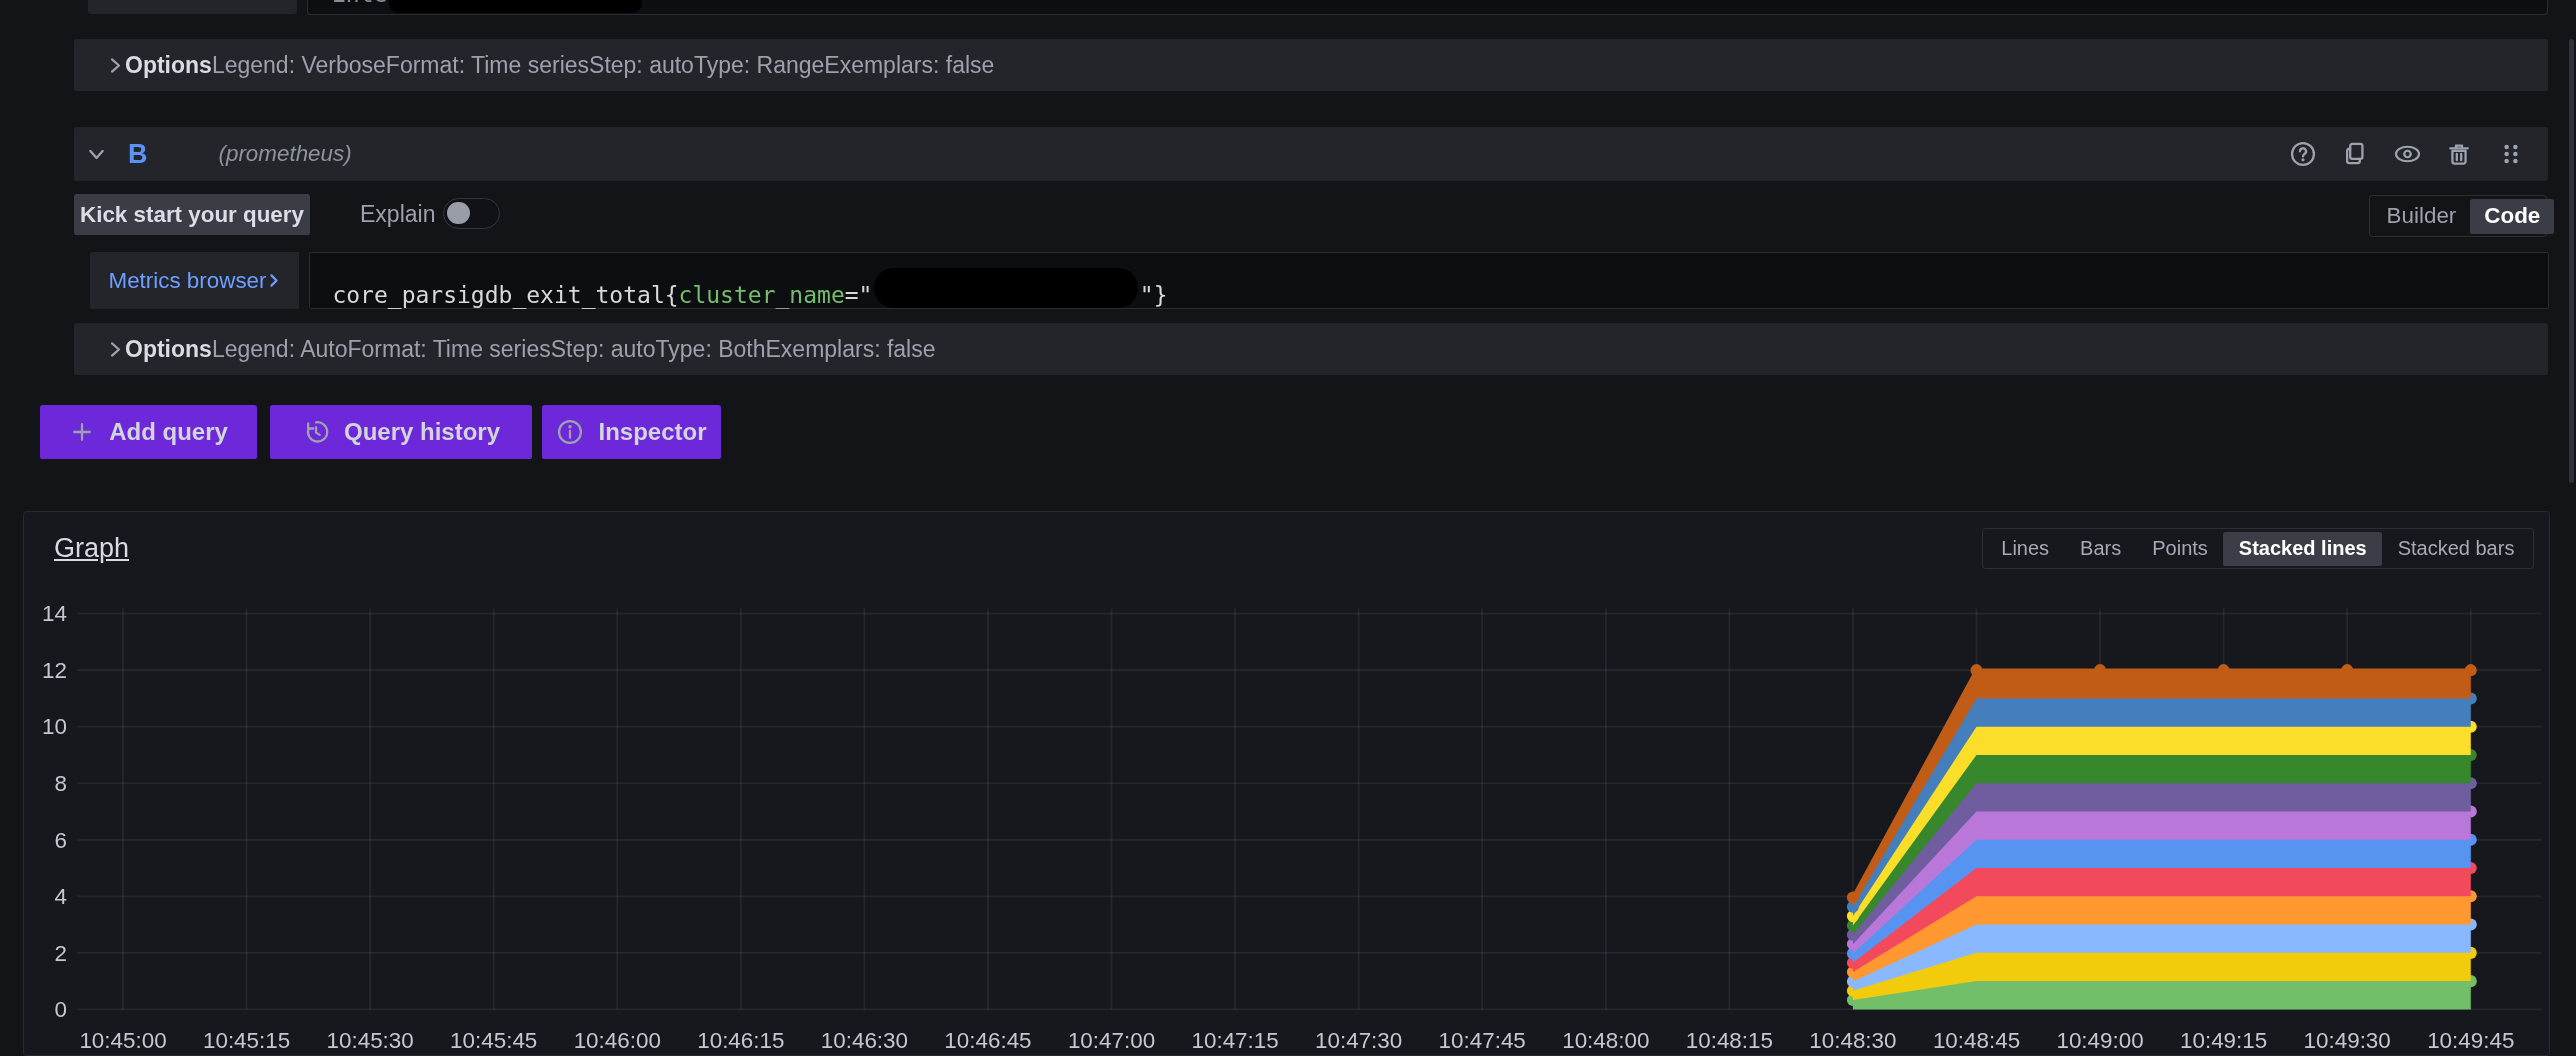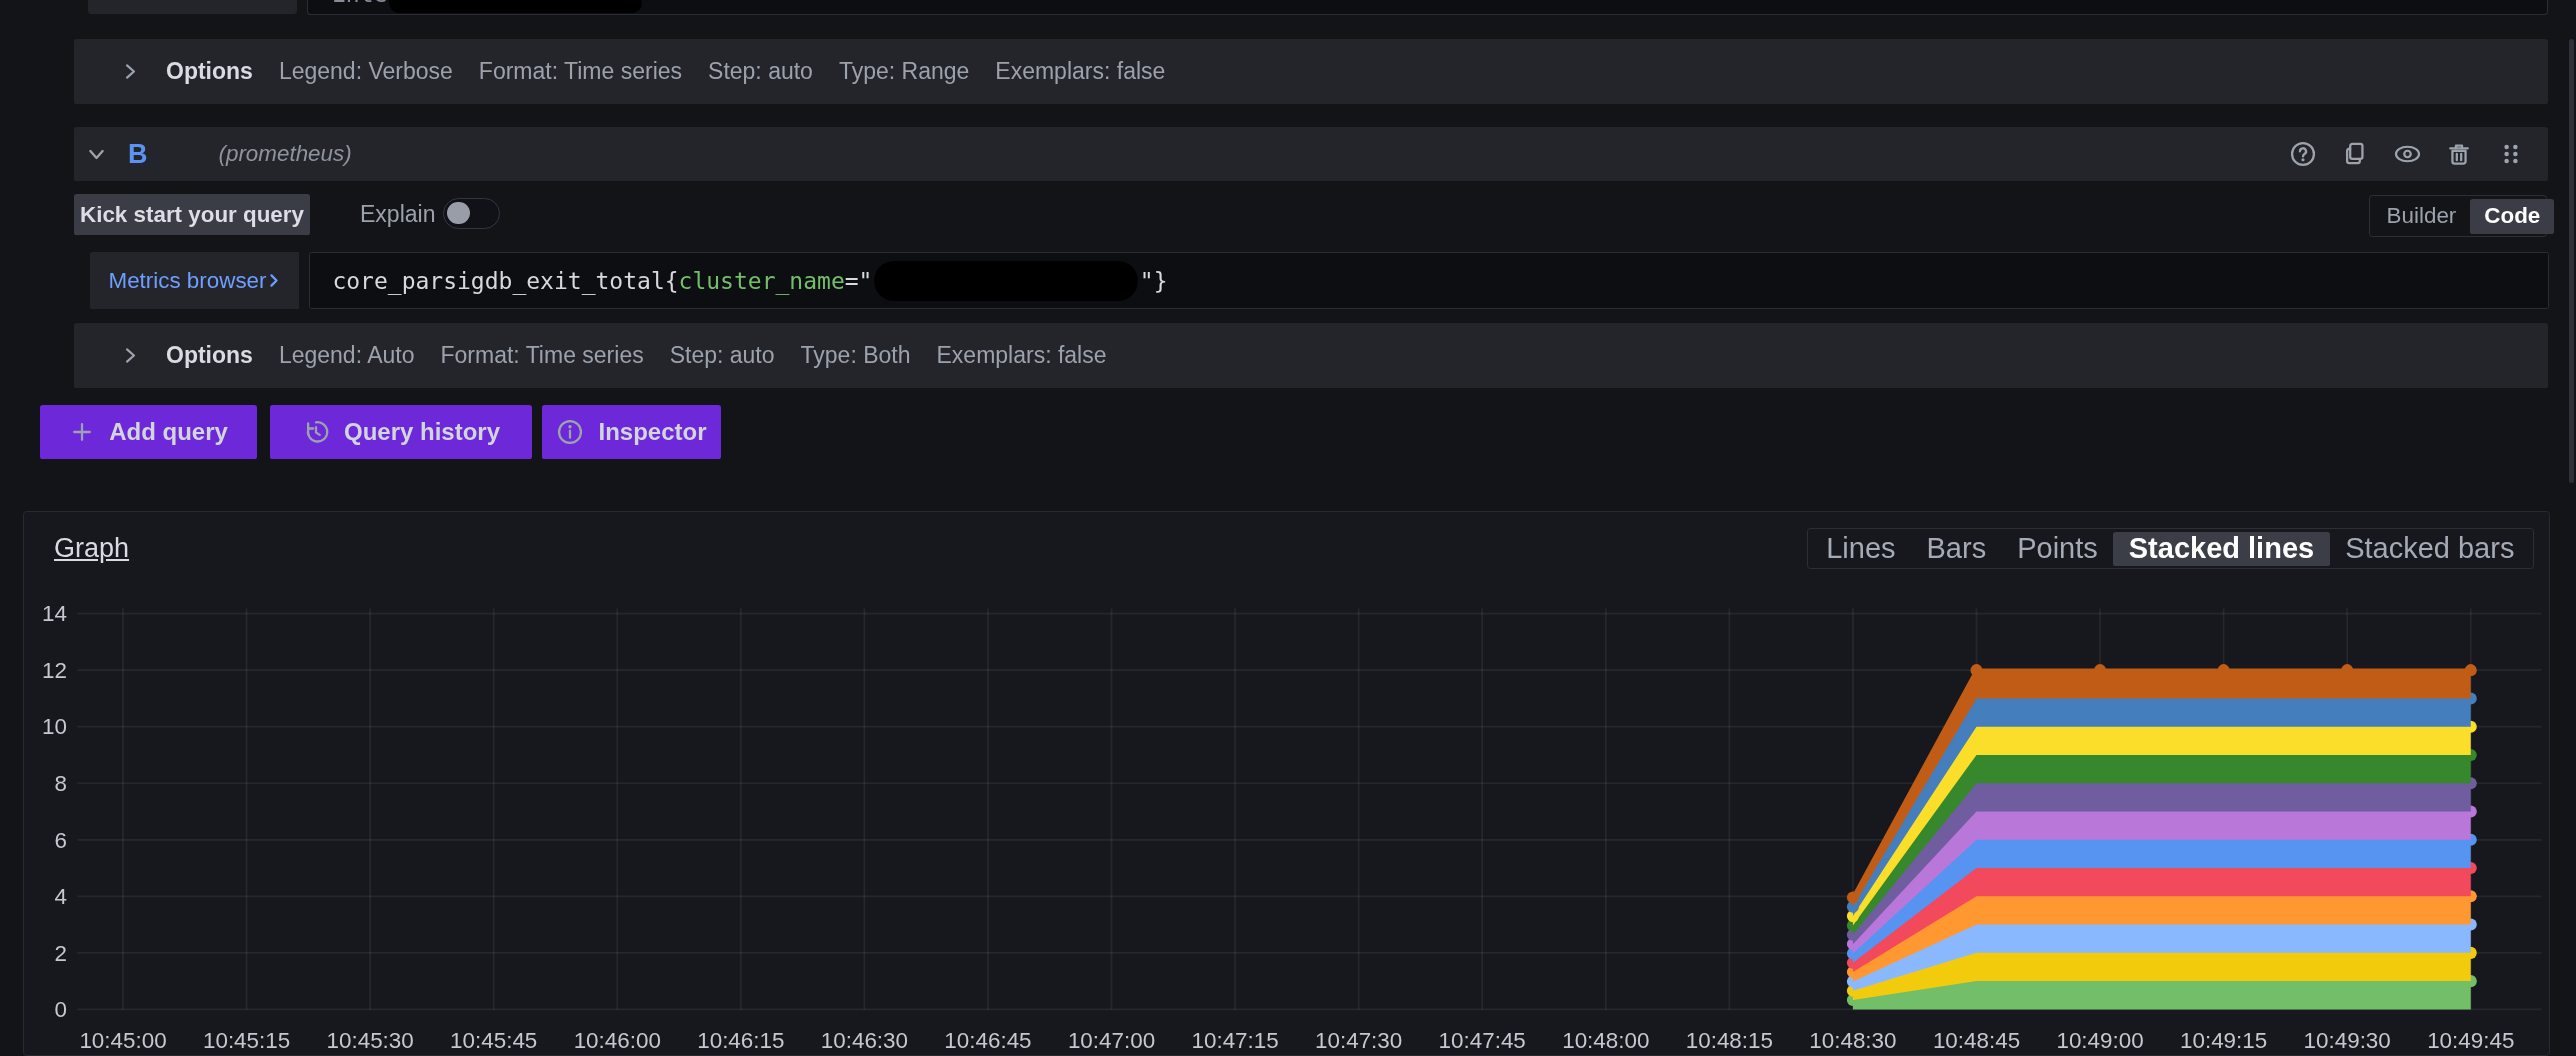--- a/index.html
+++ b/index.html
@@ -14,22 +14,22 @@
 
   
   .sliver-btn { left:88px; top:0; width:209px; height:14px; background:#23252b; border-radius:0 0 3.4px 3.4px; }
   .sliver-input { left:307px; top:0; width:2241px; height:14.7px; background:#0c0e12;
     border:1.7px solid #2a2d33; border-top:none; border-radius:0 0 3.4px 3.4px; overflow:hidden; }
   .sliver-text { position:absolute; left:24px; top:-19px; font-family:"DejaVu Sans Mono", monospace;
     font-size:23px; color:#878c96; white-space:nowrap; }
   .sliver-blob { position:absolute; left:81px; top:0; width:253px; height:13px; background:#000; border-radius:0 0 10.3px 10.3px; }
 
   
-  .opt-row { left:74px; width:2474px; height:65px; background:#23252b; border-radius:2.6px;
-    display:flex; align-items:center; gap:26px; padding-left:47px; font-size:23px; }
+  .opt-row { left:74px; width:2474px; height:52px; background:#23252b; border-radius:2.6px;
+    display:flex; align-items:center; padding-left:32px; font-size:23px; }
   .opt-row .lbl { color:#dadce3; font-weight:700; }
   .opt-row .val { color:#9ca2ac; }
   .row-a { top:39px; }
   .row-b2 { top:323px; }
 
   
   .qhdr { left:74px; top:127px; width:2474px; height:54px; background:#23252b; border-radius:2.6px;
     display:flex; align-items:center; padding:0 22.4px 0 12px; }
   .refid { color:#5b93f5; font-size:27px; font-weight:700; margin-left:21px; }
   .ds { color:#8e949e; font-size:22.4px; font-style:italic; margin-left:71px; }
@@ -45,38 +45,38 @@
   .knob { position:absolute; left:3.4px; top:2.6px; width:22.4px; height:22.4px; border-radius:50%; background:#989da7; }
   .mode-group { left:2369px; top:195px; width:178px; height:42px; border:1.7px solid #2c3035; border-radius:3.4px;
     display:flex; align-items:flex-start; justify-content:space-between; padding:2.6px; font-size:22.4px; }
   .mode-item { color:#9ca2ac; padding:0 14px; height:35px; display:flex; align-items:center; border-radius:2.6px; }
   .mode-item.active { background:#3a3d45; color:#fff; font-weight:700; }
 
   
   .mb-btn { left:90px; top:252px; width:209px; height:57px; background:#23252b; border-radius:2.6px 0 0 2.6px;
     display:flex; align-items:center; justify-content:center; color:#6e9fff; font-size:22.4px; }
   .q-input { left:309px; top:252px; width:2240px; height:57px; background:#0c0e12; border:1.7px solid #2a2d33;
-    border-radius:2.6px; display:flex; align-items:center; padding-left:22.4px;
+    border-radius:2.6px; display:flex; align-items:flex-end; padding-left:22.4px;
     font-family:"DejaVu Sans Mono", monospace; font-size:23px; color:#d8d9da; white-space:pre; }
   .tok-label { color:#73bf69; }
   .redact { display:inline-block; width:264px; height:40px; background:#000; border-radius:20px; vertical-align:middle; margin:0 1.7px; }
 
   
   .tb-btn { top:405px; height:54px; background:#6d28d9; border-radius:2.6px; display:flex; align-items:center;
     justify-content:center; gap:14px; color:#d2d5db; font-size:24px; font-weight:600; }
   .tb-1 { left:40px; width:217px; }
   .tb-2 { left:270px; width:262px; }
   .tb-3 { left:542px; width:179px;text-align:right; }
 
   
   .panel { left:23px; top:511px; width:2527px; height:545px; background:#16181d;
     border:1.7px solid #272a31; border-radius:3.4px; }
   .panel-title { position:absolute; left:30px; top:21px; font-size:27px; font-weight:500; color:#d8dae4;text-decoration:underline; }
   .viewmodes { position:absolute; right:15.5px; top:16.4px; height:41px; border:1.7px solid #2c3035; border-radius:3.4px;
-    display:flex; align-items:center; padding:2.6px; font-size:29px; }
+    display:flex; align-items:center; padding:2.6px; font-size:20px; }
   .vm-item { color:#a5abb6; padding:0 15.5px; height:34px; display:flex; align-items:center; border-radius:2.6px; }
   .vm-item.active { background:#3b3e46; color:#fff; font-weight:700; }
 
   .chart-svg { left:23px; top:579px; }
   .grid { stroke:rgba(204,204,220,0.09); stroke-width:2; }
   .ylab, .xlab { fill:#c6c8d1; font-family:"Liberation Sans", sans-serif; font-size:26px; }
 
   .scrollbar { left:2569px; top:39px; width:5.2px; height:444px; background:#2e3139; border-radius:2.6px; }
 
   svg.ic { display:block; }

